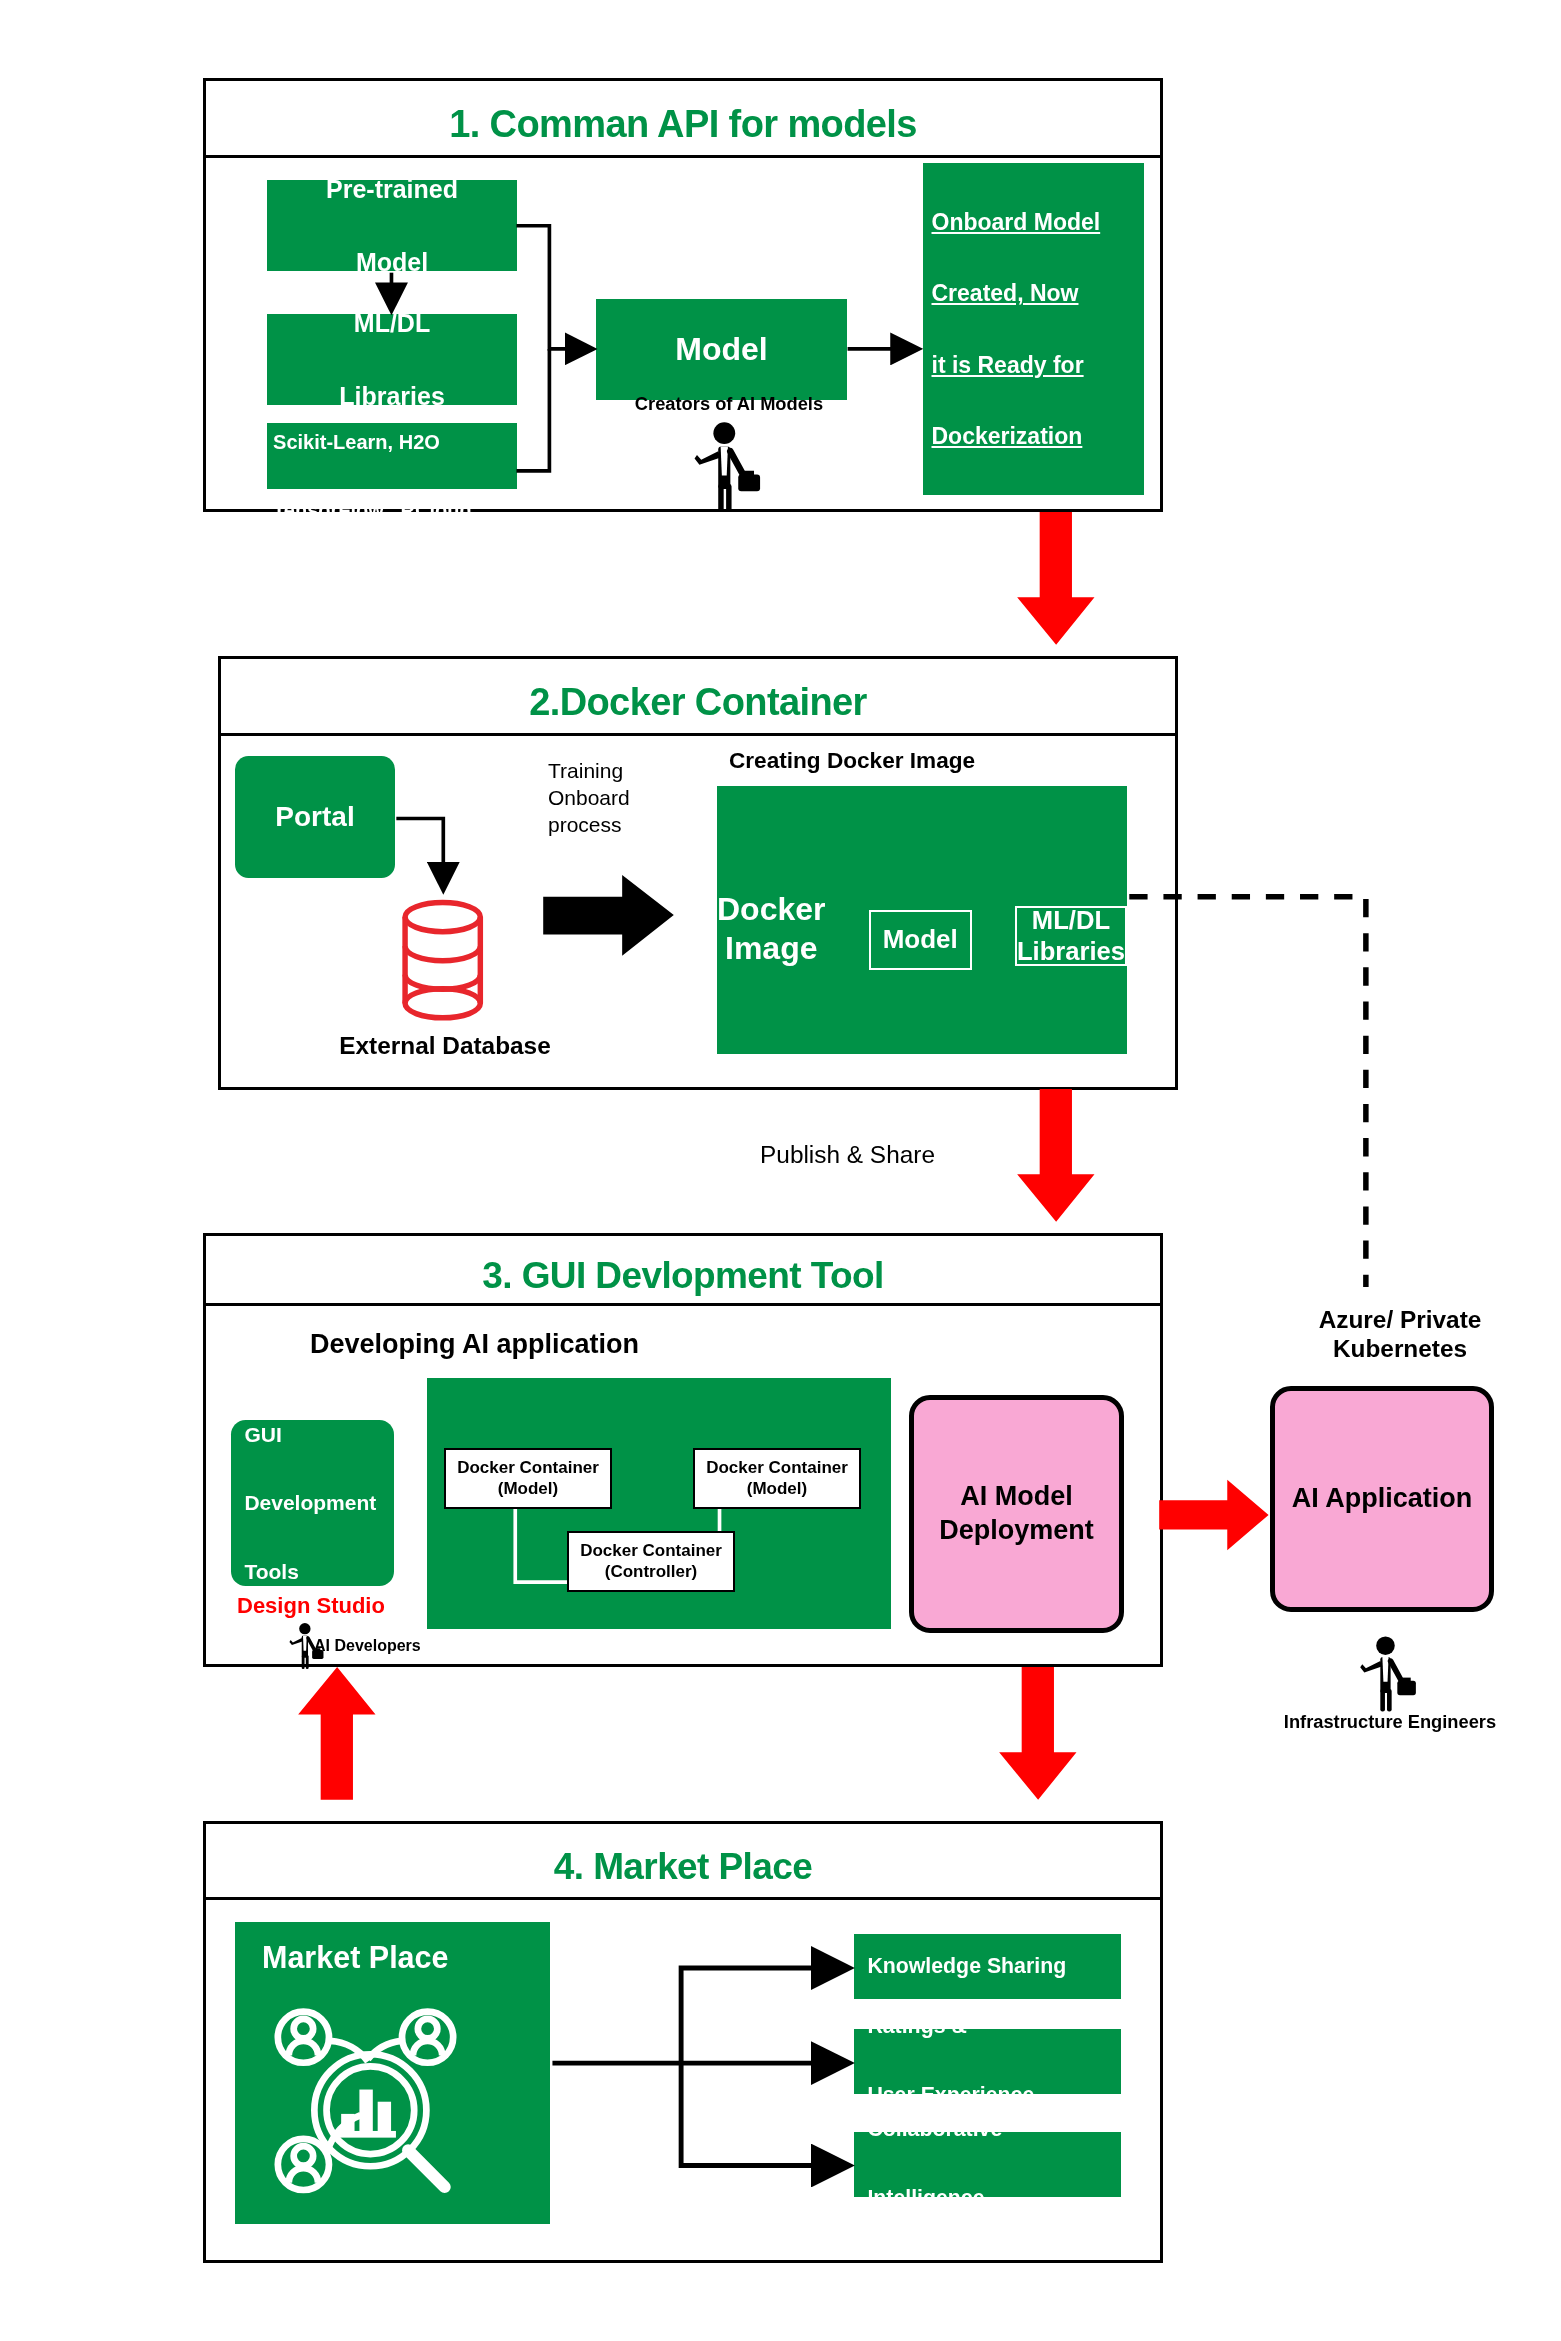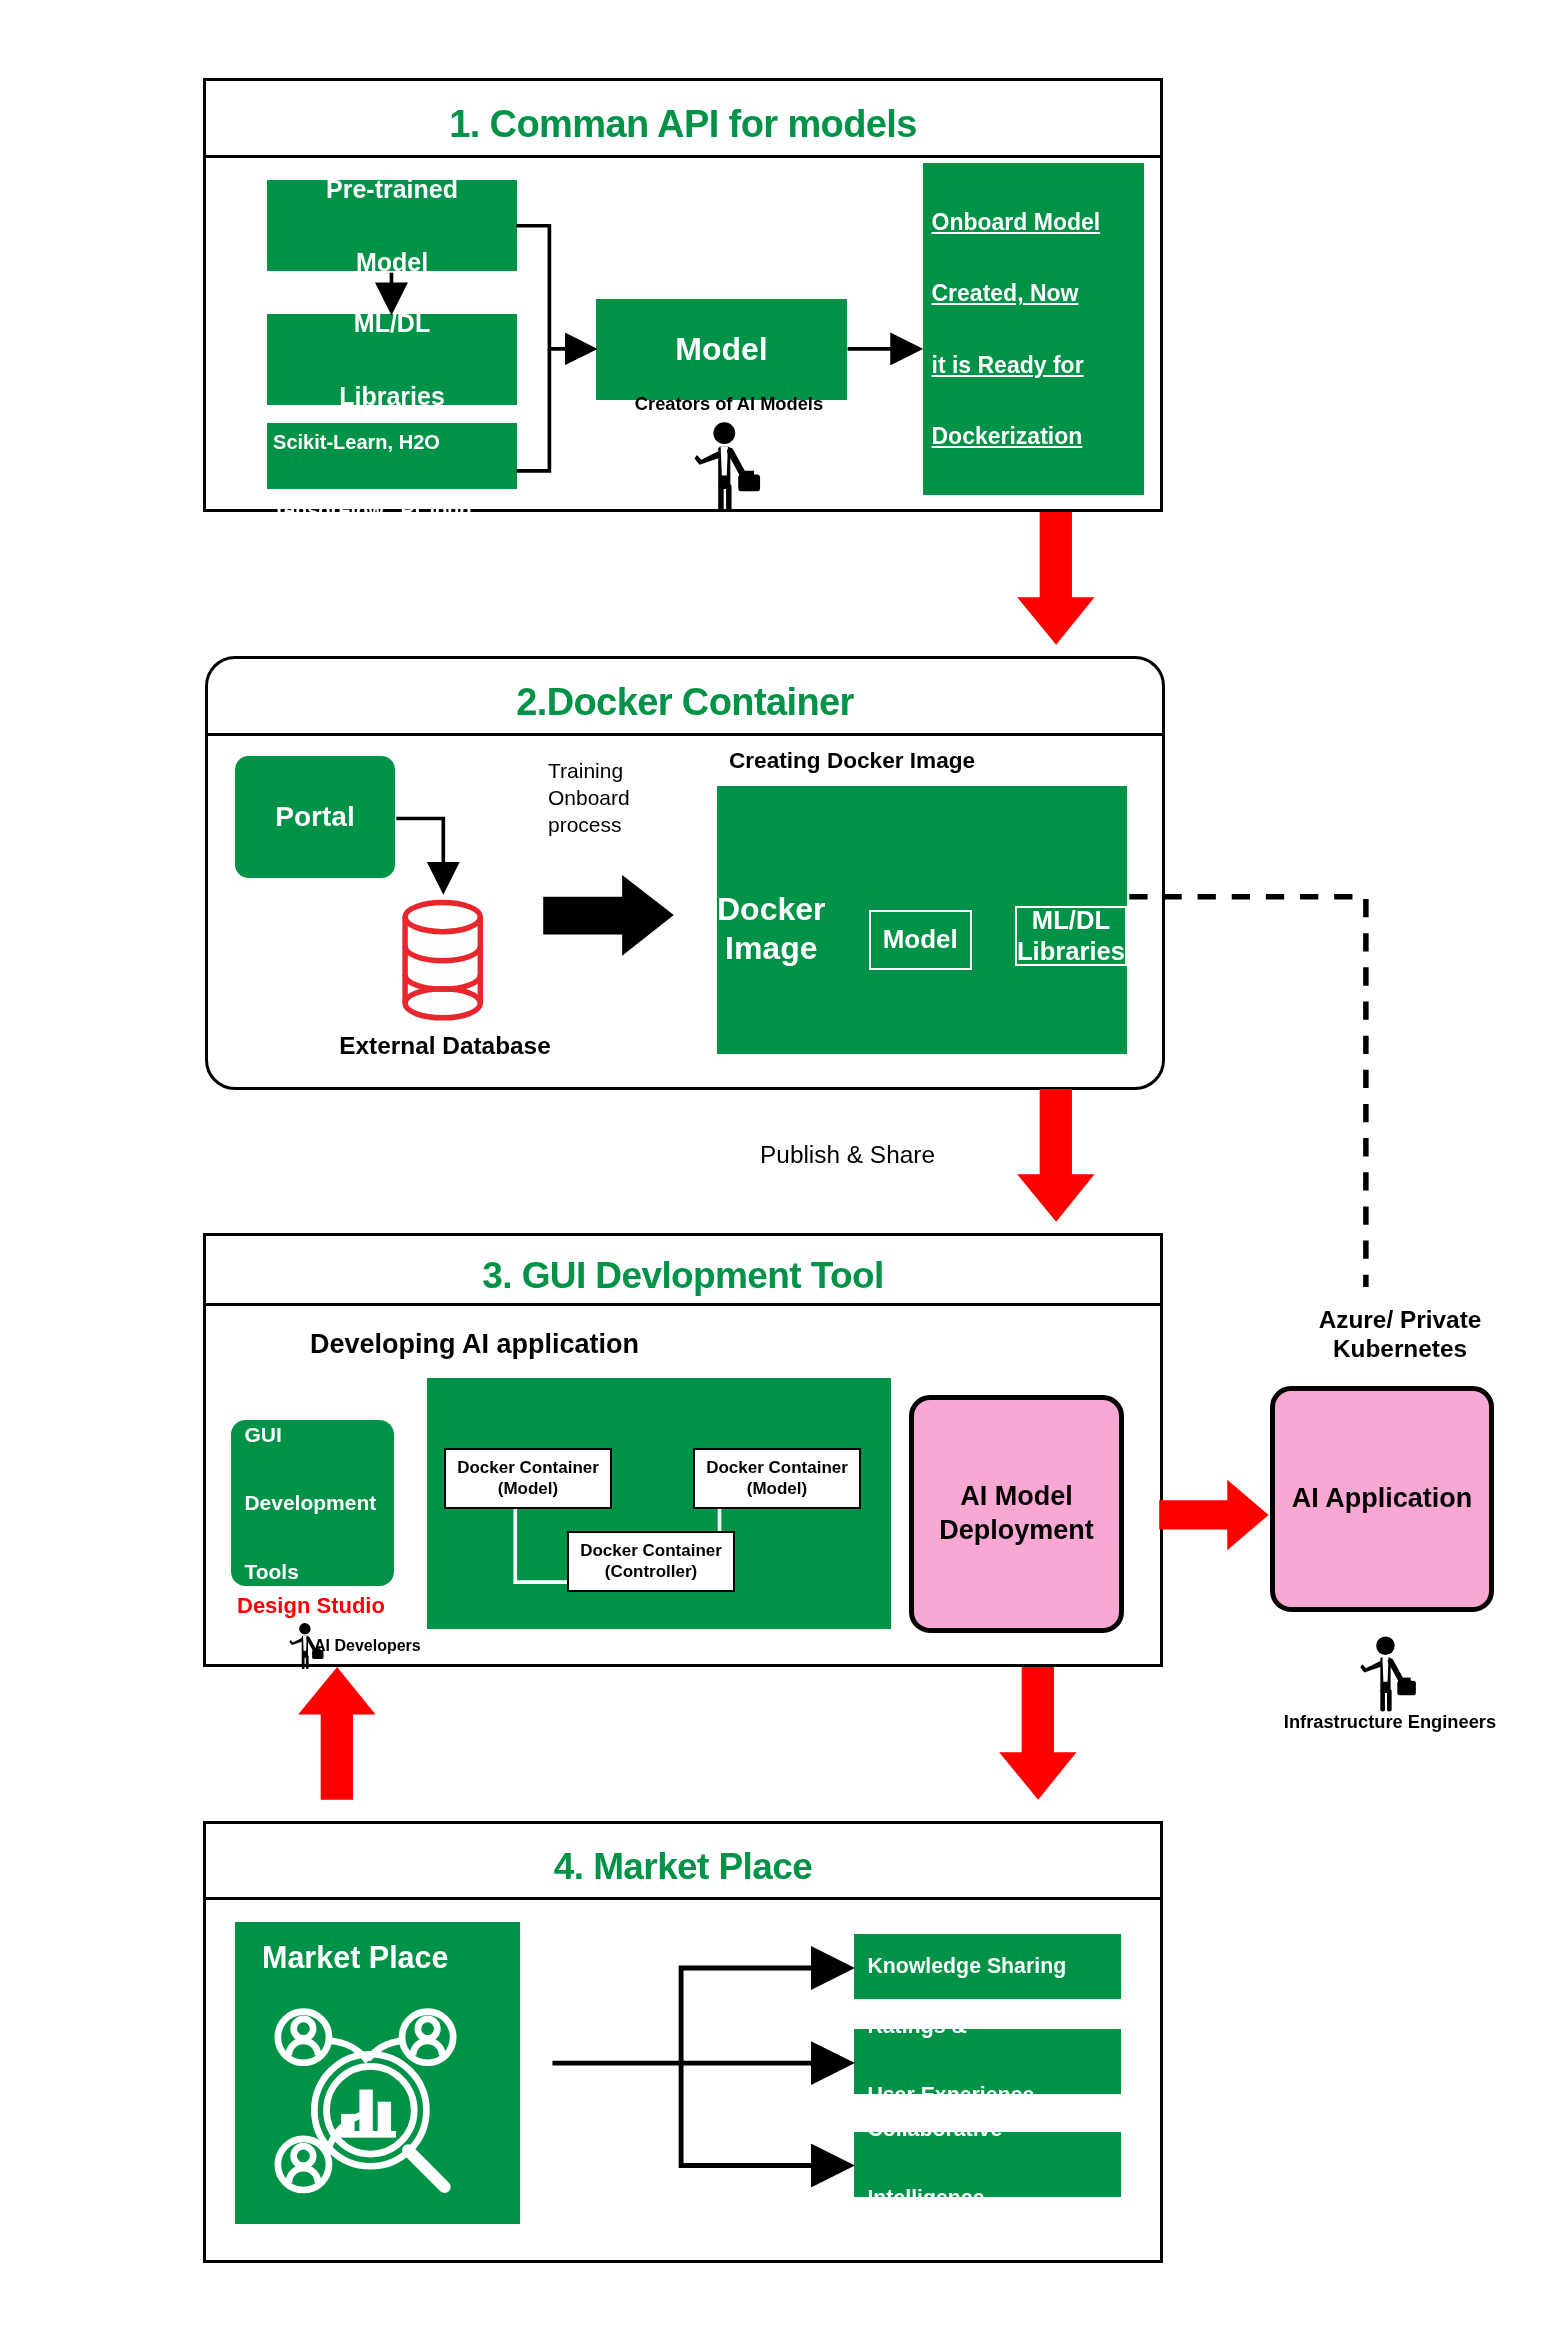--- a/index.html
+++ b/index.html
@@ -100,21 +100,21 @@
     <rect x="86" y="88" width="36" height="28" rx="5" fill="#000"></rect>
     <rect x="96" y="82" width="16" height="8" fill="#000"></rect>
     <rect x="53" y="104" width="9" height="44" rx="4" fill="#000"></rect>
     <rect x="66" y="104" width="9" height="44" rx="4" fill="#000"></rect>
   </svg>
 
   <svg class="abs" style="left:1006px;top:512px;width:110px;height:134px;" viewBox="0 0 180 220">
     <polygon points="55,0 108,0 108,140 145,140 82,218 18,140 55,140" fill="#ff0000"></polygon>
   </svg>
 
-  <div class="abs panel" style="left:205px;top:656px;width:960px;height:434px;border-radius:30px;">
+  <div class="abs panel" style="left:218px;top:656px;width:960px;height:434px;">
     <div class="panel-head" style="height:74px;">
       <div class="panel-title" style="font-size:38px;">2.Docker Container</div>
     </div>
   </div>
 
   <div class="abs green" style="left:235px;top:756px;width:160px;height:122px;font-size:28px;border-radius:13.4px;">
     <span>Portal</span>
   </div>
 
   <div class="abs lbl-thin" style="left:548px;top:758px;width:159px;font-size:21px;">
@@ -259,21 +259,21 @@
   <svg class="abs" style="left:287px;top:1667px;width:110px;height:134px;" viewBox="0 0 180 220">
     <polygon points="55,218 108,218 108,78 145,78 82,0 18,78 55,78" fill="#ff0000"></polygon>
   </svg>
 
   <div class="abs panel" style="left:203px;top:1821px;width:960px;height:442px;">
     <div class="panel-head" style="height:73px;">
       <div class="panel-title" style="font-size:37px;">4. Market Place</div>
     </div>
   </div>
 
-  <div class="abs green topleft" style="left:235px;top:1922px;width:285px;height:302px;font-size:30.5px;flex-direction:column;padding:17px 0 0 27px;">
+  <div class="abs green topleft" style="left:235px;top:1922px;width:315px;height:302px;font-size:30.5px;flex-direction:column;padding:17px 0 0 27px;">
     <span>Market Place</span>
   </div>
 
   <svg class="abs" style="left:262px;top:1997px;width:207px;height:207px;" viewBox="0 0 340 340">
     <g fill="none" stroke="#ffffff" stroke-width="11">
 
       <circle cx="68" cy="66" r="42"></circle>
       <circle cx="68" cy="52" r="16"></circle>
       <path d="M44,96 a24,24 0 0 1 48,0"></path>
 

